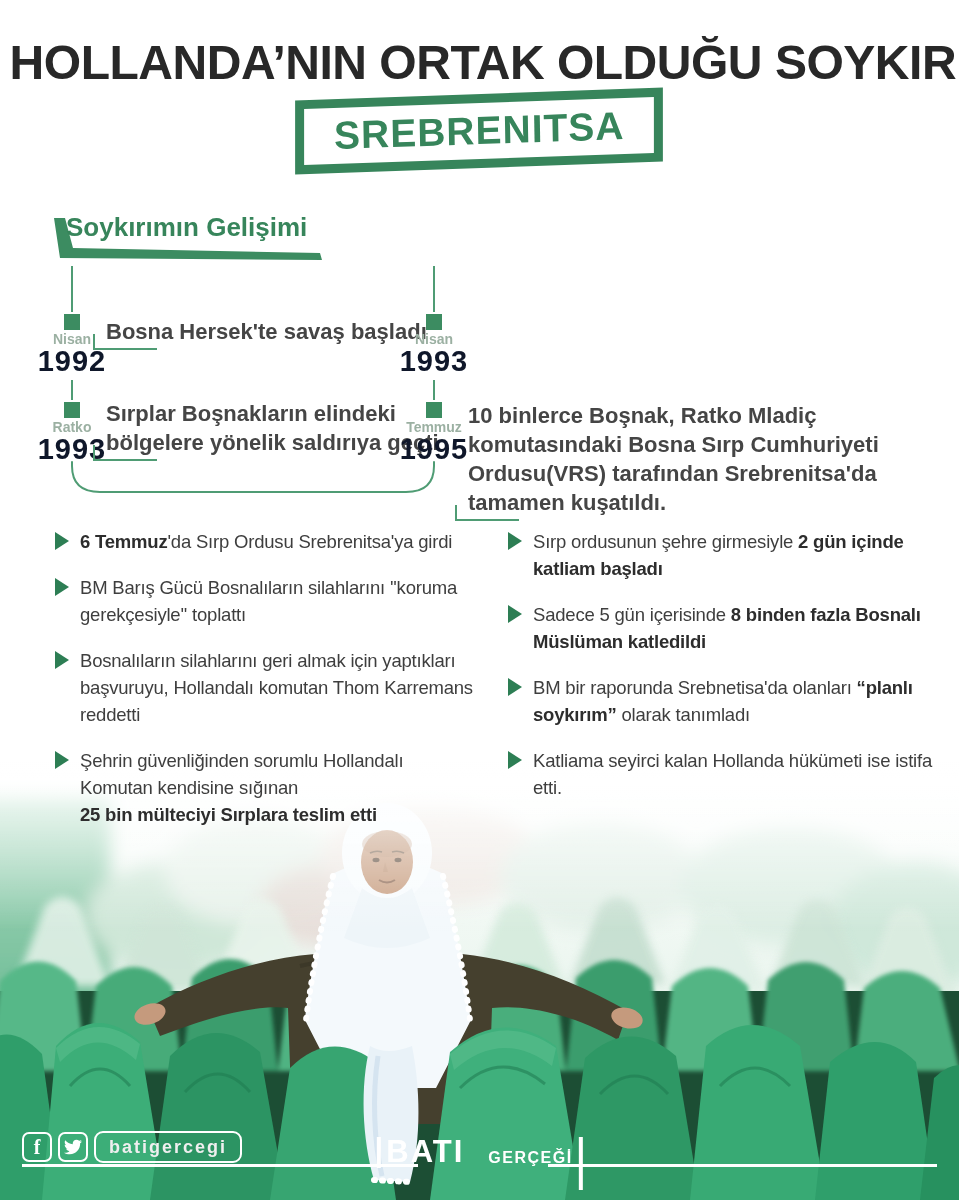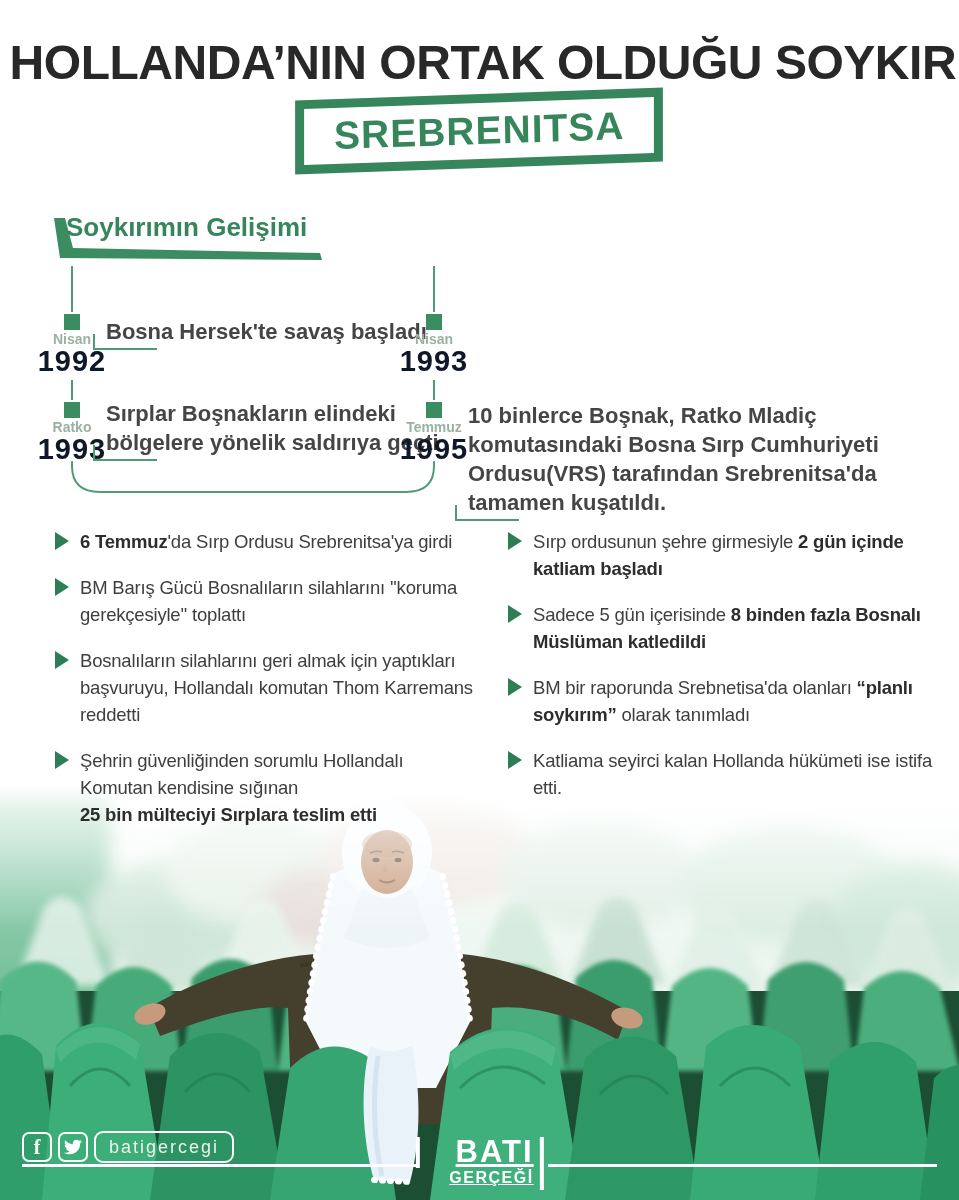--- a/index.html
+++ b/index.html
@@ -44,27 +44,27 @@
   
   .photo{position:absolute;left:0;top:756px;width:959px;height:444px;z-index:1;}
   .photo svg{display:block;}
 
   
   .social{position:absolute;left:22px;top:1131px;display:flex;gap:6px;align-items:center;z-index:4;}
   .icon-box{width:30px;height:30px;border:2px solid #fff;border-radius:7px;box-sizing:border-box;
             display:flex;align-items:center;justify-content:center;}
   .fb-glyph{color:#fff;font-weight:800;font-size:20px;line-height:1;font-family:"Liberation Serif",serif;}
   .handle-box{height:30px;box-sizing:border-box;border:2px solid #fff;border-radius:9px;
-              padding:14px 13px;display:flex;align-items:center;}
+              padding:14px 13px;display:flex;align-items:center;font-weight:bold;}
   .handle-text{font-size:18px;letter-spacing:2px;color:#efefef;}
   .rule{position:absolute;top:1164px;height:3px;background:#ffffff;z-index:4;}
   .rule-left{left:22px;width:396px;}
   .rule-right{left:548px;width:389px;}
   .logo{position:absolute;left:50%;top:1136px;transform:translateX(-50%);z-index:5;
-        display:flex;flex-direction:column;align-items:flex-end;color:#fff;text-decoration:underline;}
+        display:flex;flex-direction:row;align-items:flex-end;color:#fff;}
   .logo .lbar{position:absolute;width:4px;background:#fff;}
   .logo .lbar-left{left:-10px;top:1px;height:31px;}
   .logo .lbar-right{right:-10px;top:1px;height:53px;}
   .ltext1{font-size:31px;font-weight:800;letter-spacing:2px;line-height:32px;}
   .ltext2{font-size:16px;font-weight:800;letter-spacing:1.5px;line-height:20px;margin-left:24px;}
 </style>
 </head>
 <body>
 
 <div id="page">

